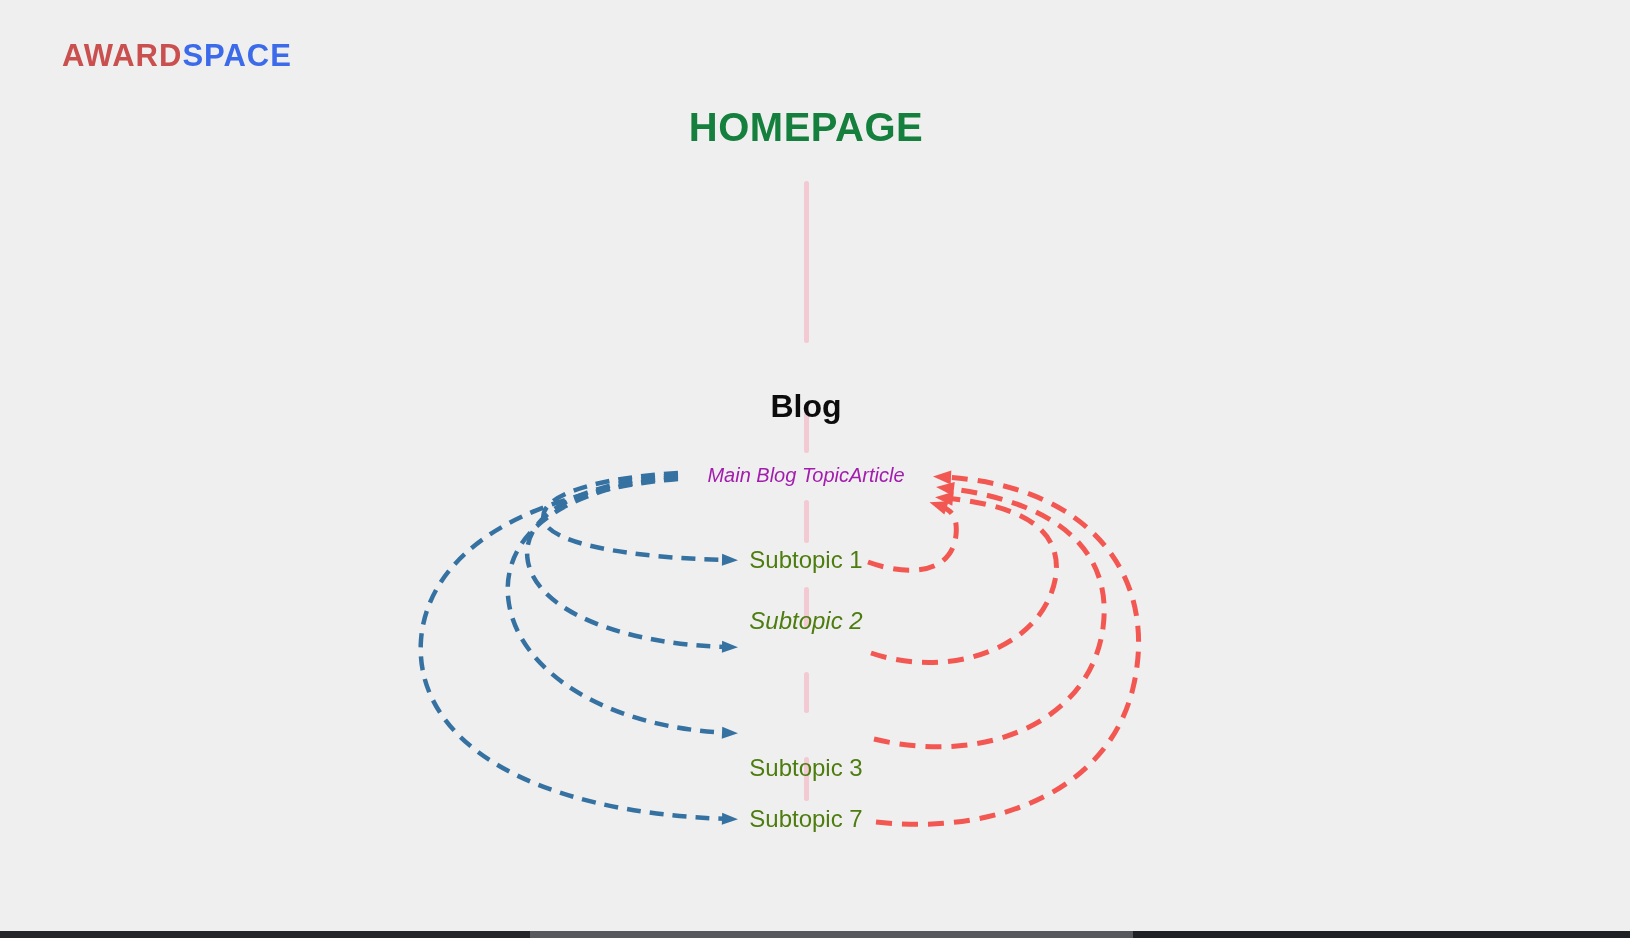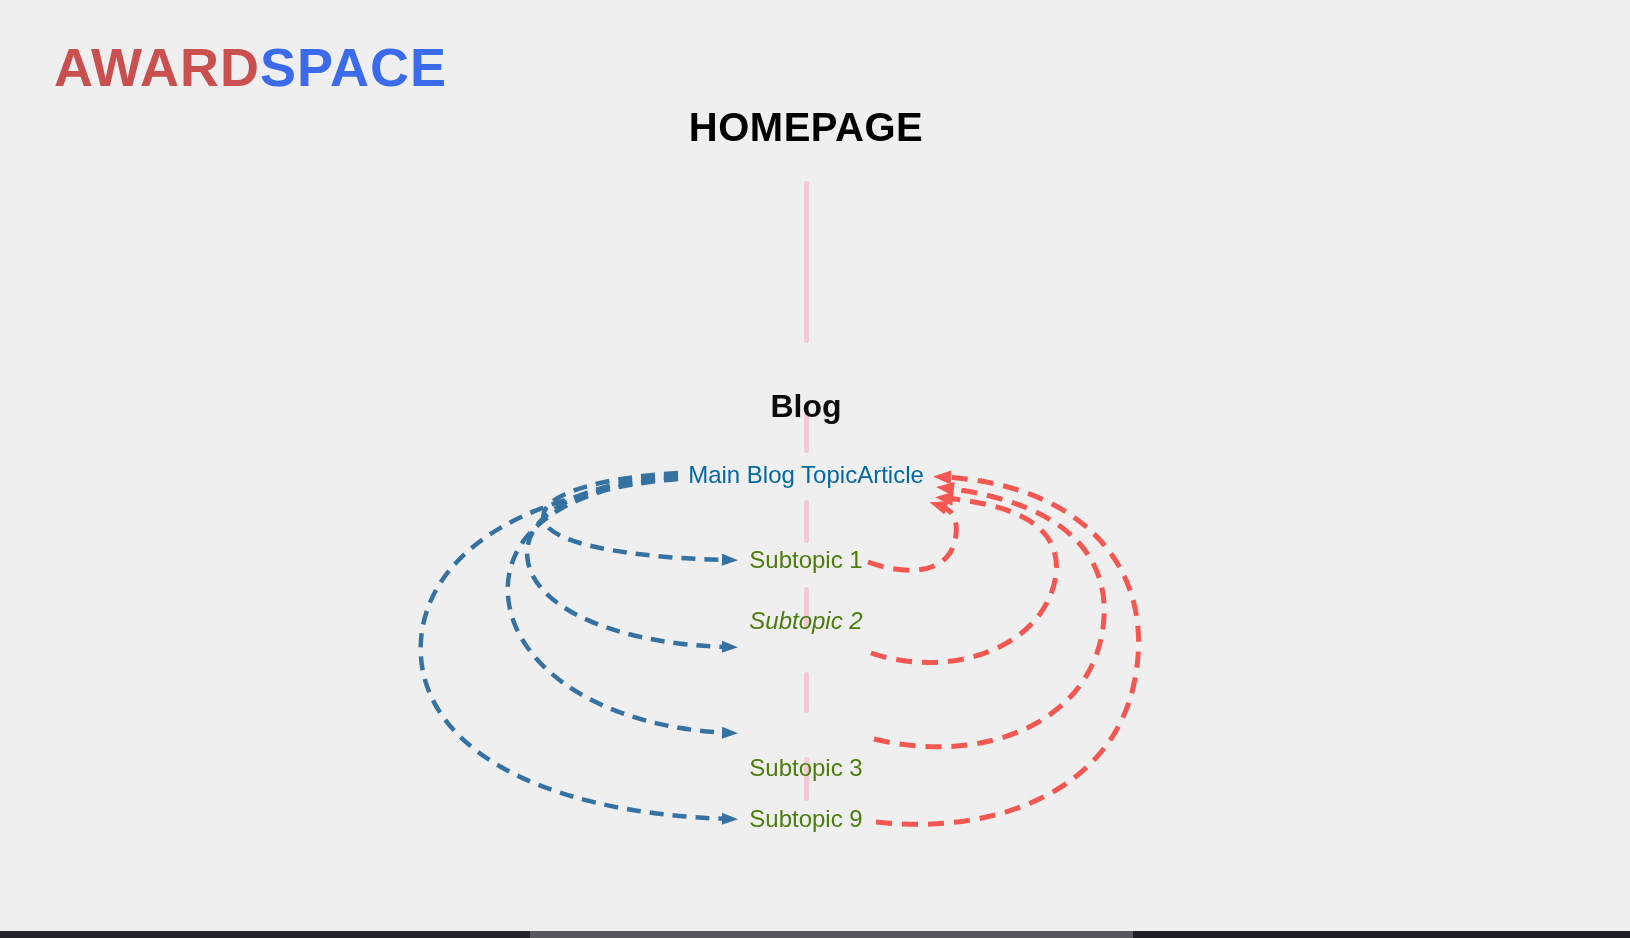--- a/index.html
+++ b/index.html
@@ -10,58 +10,59 @@
   .stage{
     position:relative;
     width:1630px;
     height:938px;
     background:#f0efef;
     overflow:hidden;
   }
   
   .logo{
     position:absolute;
-    left:54px; top:40px;
-    font-size:54px;
+    left:62px; top:40px;
+    font-size:31px;
     font-weight:700;
     letter-spacing:1px;
     line-height:1;
     user-select:none;
   }
   .logo .red{color:#c9504e;}
   .logo .blue{color:#3b6aea;}
   
   .homepage-title{
     position:absolute;
     left:806px; top:127px;
     transform:translate(-50%,-50%);
     font-size:40px;
     font-weight:700;
-    color:#000000;
+    color:#15803d;
     letter-spacing:.5px;
     white-space:nowrap;
   }
   
   .node-label{
     position:absolute;
     transform:translate(-50%,-50%);
     white-space:nowrap;
   }
   .blog-label{
     left:806px; top:374px;
     font-size:32px;
     font-weight:700;
     color:#0c0c0c;
     margin-top:32px;
   }
   .main-topic-label{
     left:806px; top:475px;
-    font-size:24px;
+    font-size:20px;
     font-weight:500;
-    color:#0369a1;
+    color:#a21caf;
+    font-style:italic;
   }
   .subtopic-label{
     left:806px;
     font-size:24px;
     font-weight:500;
     color:#4d7c0f;
   }
   .sub1{top:560px;} .sub2{top:621px;font-style:italic;} .sub3{top:768px;} .sub4{top:819px;}
   
   .pink-seg{
@@ -152,21 +153,21 @@
     <path class="red-curve" d="M 871 653 C 950 680 1045 648 1056 575 C 1062 522 1008 504 944 498" marker-end="url(#arrowRed)"></path>
     <path class="red-curve" d="M 874 739 C 985 766 1090 722 1103 628 C 1114 545 1048 500 945 488" marker-end="url(#arrowRed)"></path>
     <path class="red-curve" d="M 876 822 C 1005 836 1110 785 1133 688 C 1160 575 1088 484 942 477" marker-end="url(#arrowRed)"></path>
   </svg>
 
   <div class="node-label blog-label">Blog</div>
   <div class="node-label main-topic-label">Main Blog TopicArticle</div>
   <div class="node-label subtopic-label sub1">Subtopic 1</div>
   <div class="node-label subtopic-label sub2">Subtopic 2</div>
   <div class="node-label subtopic-label sub3">Subtopic 3</div>
-  <div class="node-label subtopic-label sub4">Subtopic 9</div>
+  <div class="node-label subtopic-label sub4">Subtopic 7</div>
 
   <div class="bottom-bar">
     <div class="bar-dark-left"></div>
     <div class="bar-thumb"></div>
     <div class="bar-dark-right"></div>
   </div>
 
 </div>
 
 </body></html>

